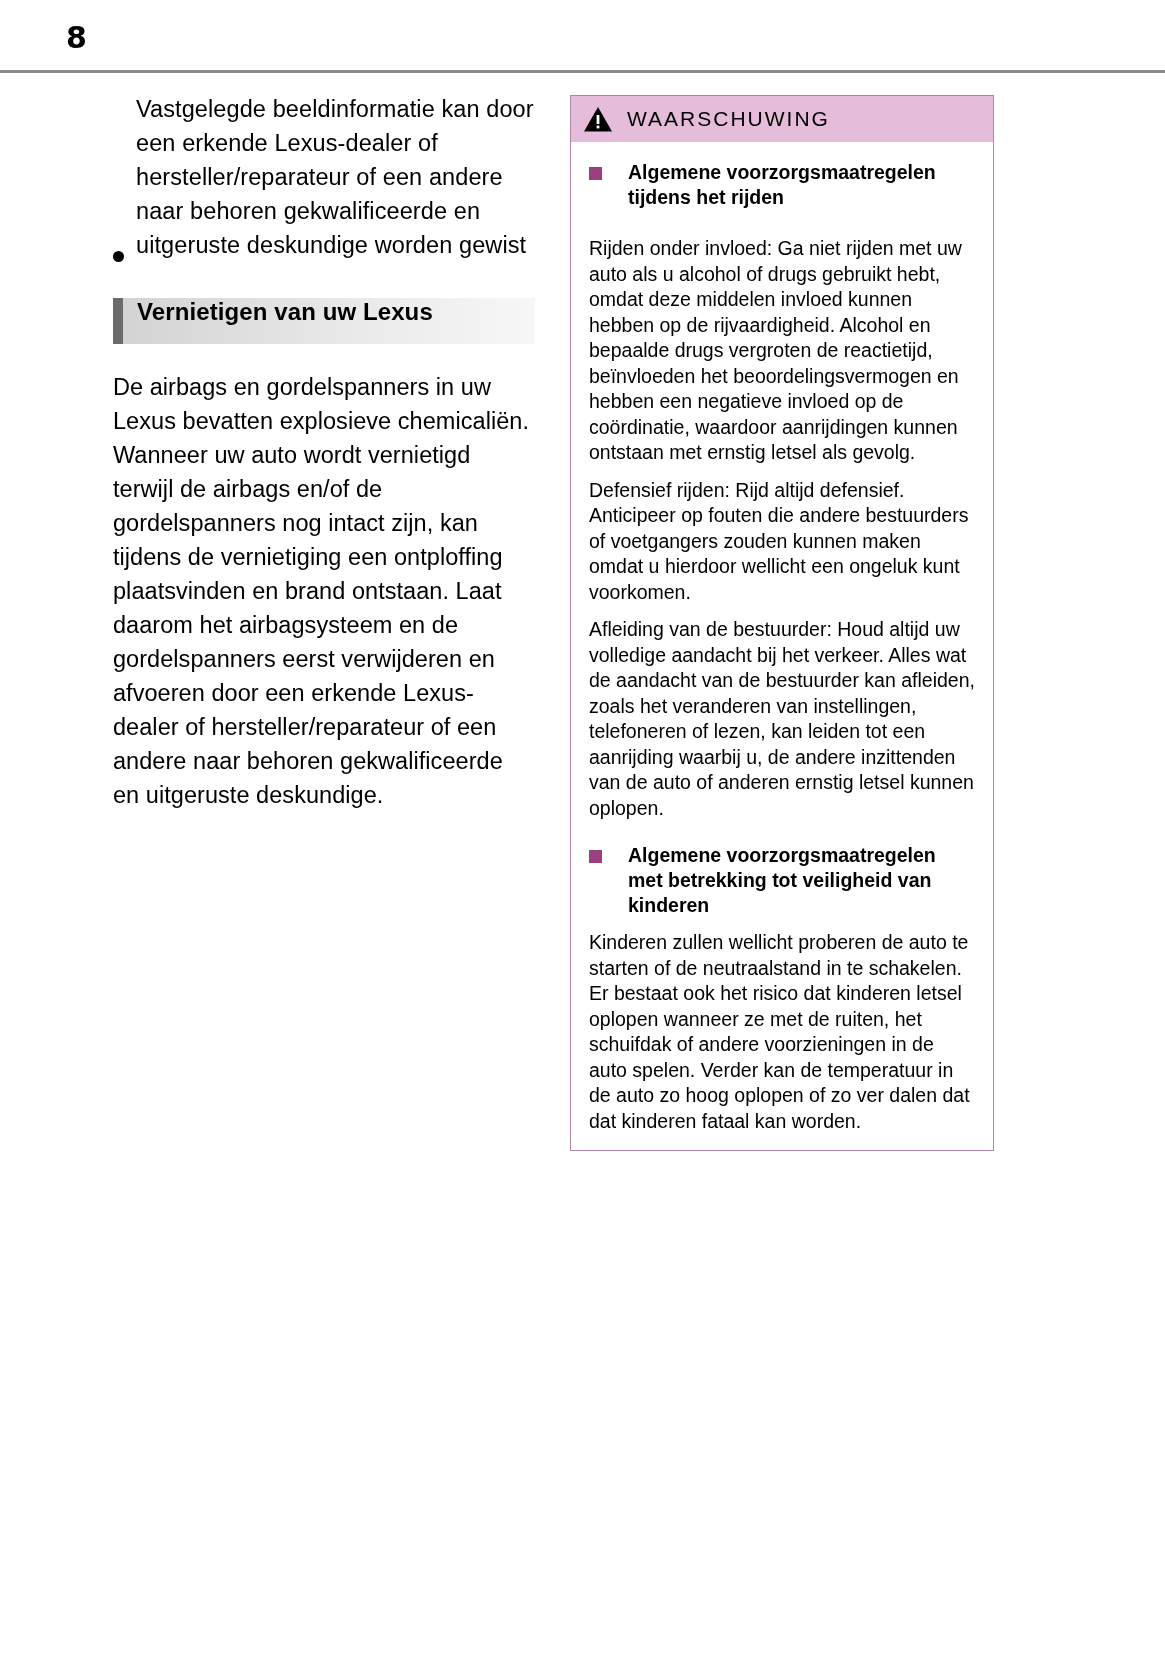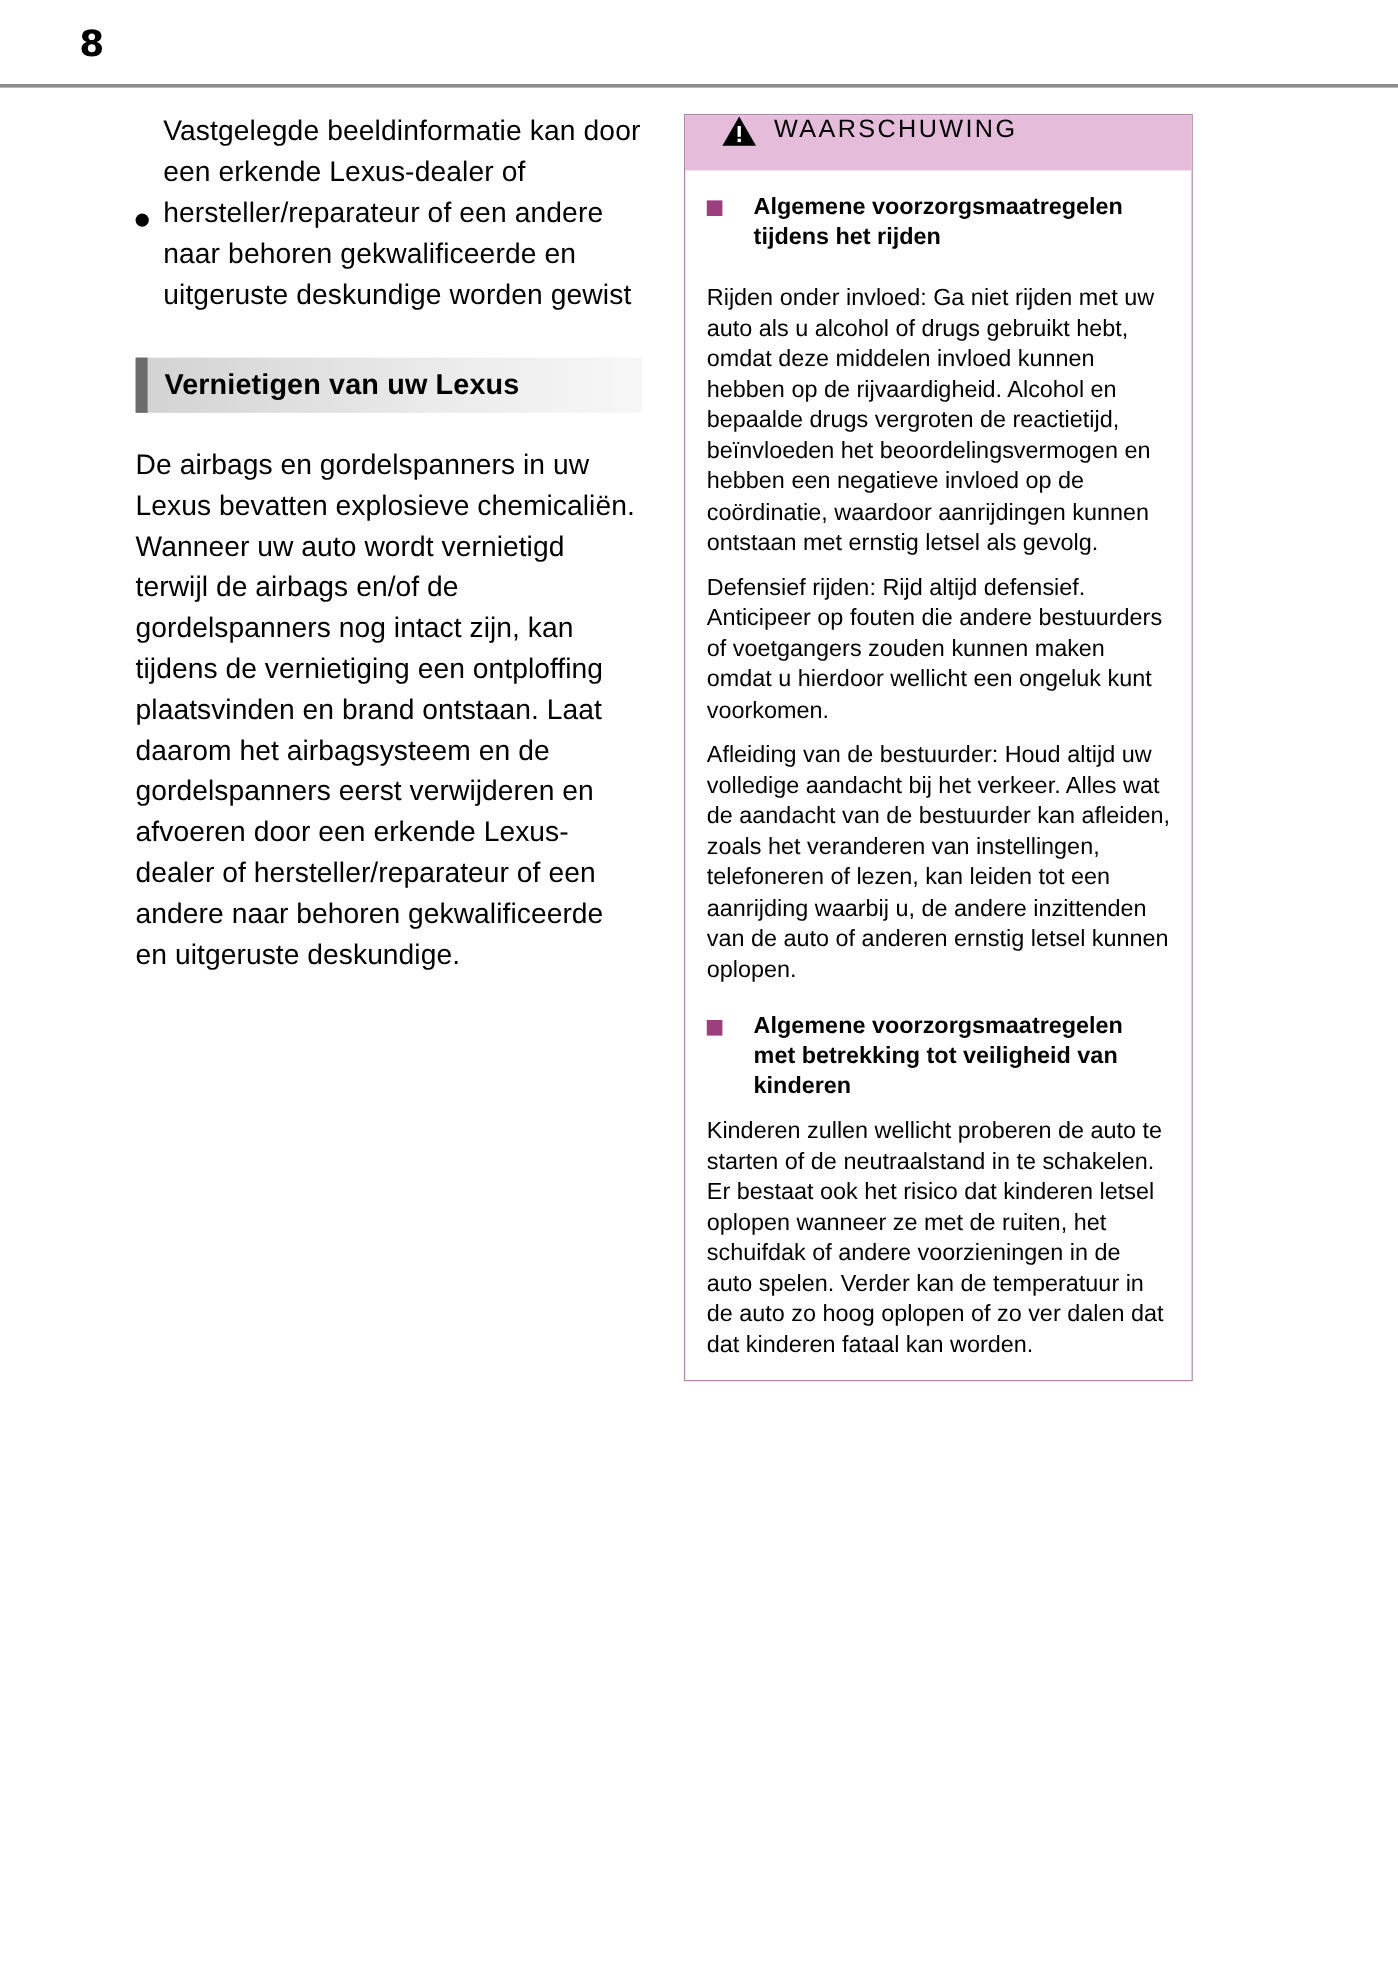--- a/index.html
+++ b/index.html
@@ -51,21 +51,21 @@
   .col-right {
     position: absolute;
     left: 570px;
     top: 95px;
     width: 424px;
   }
 
   
   .bullet-item {
     display: flex;
-    align-items: center;
+    align-items: flex-end;
     gap: 12px;
   }
   .bullet-dot {
     flex: 0 0 auto;
     width: 11px;
     height: 11px;
     border-radius: 50%;
     background: #000;
     margin-top: 12px;
   }
@@ -79,21 +79,20 @@
     line-height: 30px;
     margin-top: 20px;
   }
 
   .section-heading {
     margin-top: 36px;
     position: relative;
     background: linear-gradient(to right, #d2d2d2, #e9e9e9 55%, #f7f7f7);
     height: 46px;
     display: flex;
-    align-items: center;
   }
   .section-heading .bar {
     width: 10px;
     height: 46px;
     background: #6b6b6b;
     flex: 0 0 auto;
   }
   .section-heading .htext {
     font-size: 24px;
     font-weight: bold;
@@ -112,22 +111,22 @@
   .warn-box {
     border: 1px solid #b085a8;
     background: #ffffff;
     width: 424px;
     box-sizing: border-box;
   }
   .warn-title {
     background: #e5bcd9;
     height: 46px;
     display: flex;
-    align-items: flex-start;
-    padding-left: 30px;
+    align-items: center;
+    padding-left: 12px;
     gap: 14px;
   }
   .warn-tri {
     width: 30px;
     height: 27px;
     position: relative;
     flex: 0 0 auto;
   }
   .warn-title-text {
     font-size: 21px;

